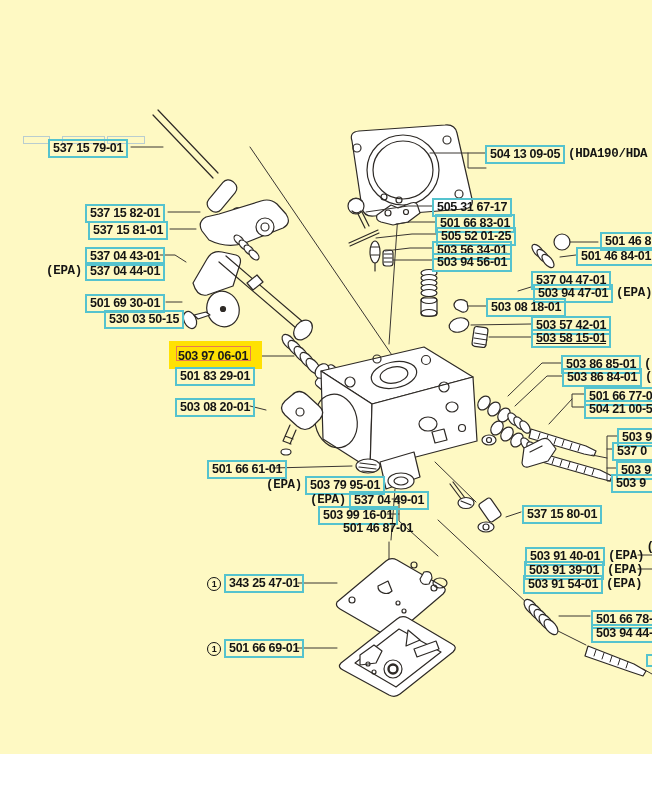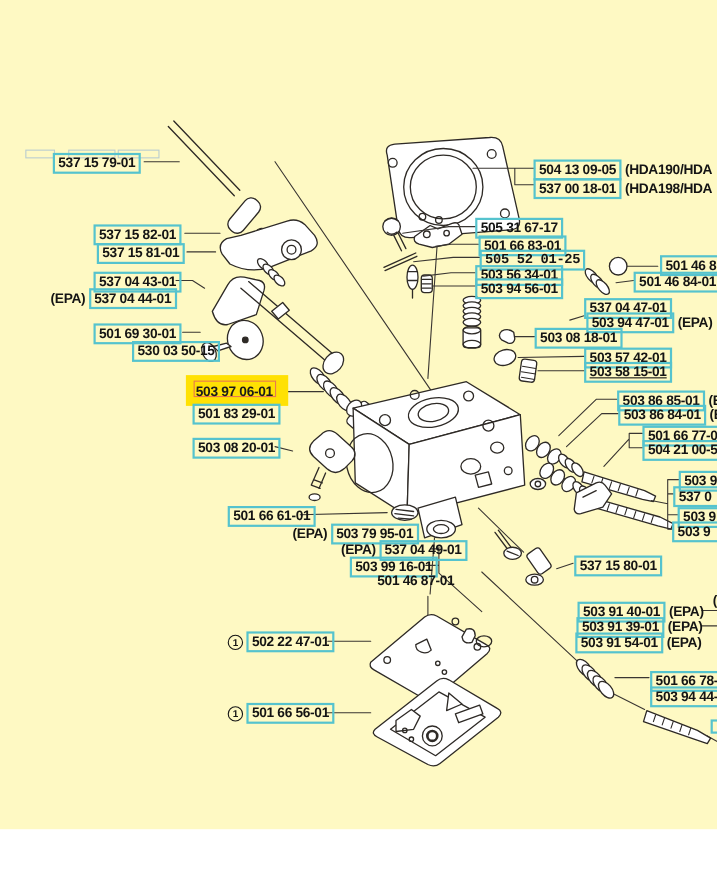--- a/index.html
+++ b/index.html
@@ -2,21 +2,21 @@
 <html><head>
 <meta charset="utf-8">
 <style>
   html,body{margin:0;padding:0;background:#fff;}
   #canvas{position:relative;width:652px;height:754px;background:#fef9c3;overflow:hidden;
           font-family:"Liberation Sans",sans-serif;}
   .label{position:absolute;display:flex;align-items:center;gap:3px;white-space:nowrap;
          font:700 12.5px/15px "Liberation Sans",sans-serif;letter-spacing:-0.3px;color:#141414;}
   .pn{border:2px solid #55c3ce;padding:0 3px;background:transparent;}
   .plain{padding:0 1px;}
-  .pre,.sfx{font-weight:700;}
+  .pre,.sfx{font-weight:700;font-family:Liberation Mono, monospace;}
   .circ{display:inline-flex;align-items:center;justify-content:center;width:12px;height:12px;
         border:1.4px solid #141414;border-radius:50%;font:700 9px/10px "Liberation Sans",sans-serif;}
   .cutbox{position:absolute;border:1.5px solid #b9cdd0;background:transparent;}
   .cutbox-teal{position:absolute;border:2px solid #55c3ce;}
   .hl-wrap{position:absolute;left:169px;top:341px;width:93px;height:28px;background:#ffe103;}
   .hl-inner{position:absolute;left:176px;top:346px;width:73px;height:13px;border:1.5px solid #e87a50;}
   .hl-text{position:absolute;left:178px;top:349px;font:700 12.5px/15px "Liberation Sans",sans-serif;
            letter-spacing:-0.3px;color:#1a1a1a;white-space:nowrap;}
   svg{position:absolute;left:0;top:0;}
 </style>
@@ -289,21 +289,21 @@
   <div class="label" style="left:85px;top:247px;">
     <span class="pn">537 04 43-01</span>
     </div>
   <div class="label" style="left:46px;top:262px;">
     <span class="pre">(EPA)</span>
     <span class="pn">537 04 44-01</span>
     </div>
   <div class="label" style="left:85px;top:294px;text-align:center;">
     <span class="pn">501 69 30-01</span>
     </div>
-  <div class="label" style="left:96px;top:310px;padding-left:24px;">
+  <div class="label" style="left:80px;top:310px;padding-left:24px;">
     <span class="pn">530 03 50-15</span>
     </div>
 
   <div class="hl-wrap"></div>
   <div class="hl-inner"></div>
   <div class="hl-text">503 97 06-01</div>
 
   <div class="label" style="left:175px;top:367px;">
     <span class="pn">501 83 29-01</span>
     </div>
@@ -322,42 +322,38 @@
     <span class="pn">537 04 49-01</span>
     </div>
   <div class="label" style="left:318px;top:506px;">
     <span class="pn">503 99 16-01</span>
     </div>
   <div class="label" style="left:342px;top:521px;">
     <span class="plain">501 46 87-01</span>
     </div>
   <div class="label" style="left:207px;top:574px;">
     <span class="circ">1</span>
-    <span class="pn">502 22 47-01</span>
+    <span class="pn">343 25 47-01</span>
     </div>
   <div class="label" style="left:207px;top:639px;">
     <span class="circ">1</span>
-    <span class="pn">501 66 56-01</span>
+    <span class="pn">501 66 69-01</span>
     </div>
 
   <div class="label" style="left:485px;top:145px;">
     <span class="pn">504 13 09-05</span>
     <span class="sfx">(HDA190/HDA</span>
     </div>
-  <div class="label" style="left:485px;top:162px;">
-    <span class="pn">537 00 18-01</span>
-    <span class="sfx">(HDA198/HDA</span>
-    </div>
   <div class="label" style="left:432px;top:198px;">
     <span class="pn">505 31 67-17</span>
     </div>
   <div class="label" style="left:435px;top:214px;">
     <span class="pn">501 66 83-01</span>
     </div>
-  <div class="label" style="left:436px;top:227px;font-family:Liberation Mono, monospace;">
+  <div class="label" style="left:436px;top:227px;">
     <span class="pn">505 52 01-25</span>
     </div>
   <div class="label" style="left:432px;top:241px;">
     <span class="pn">503 56 34-01</span>
     </div>
   <div class="label" style="left:432px;top:253px;">
     <span class="pn">503 94 56-01</span>
     </div>
   <div class="label" style="left:600px;top:232px;">
     <span class="pn" style="min-width:70px;">501 46 8</span>

